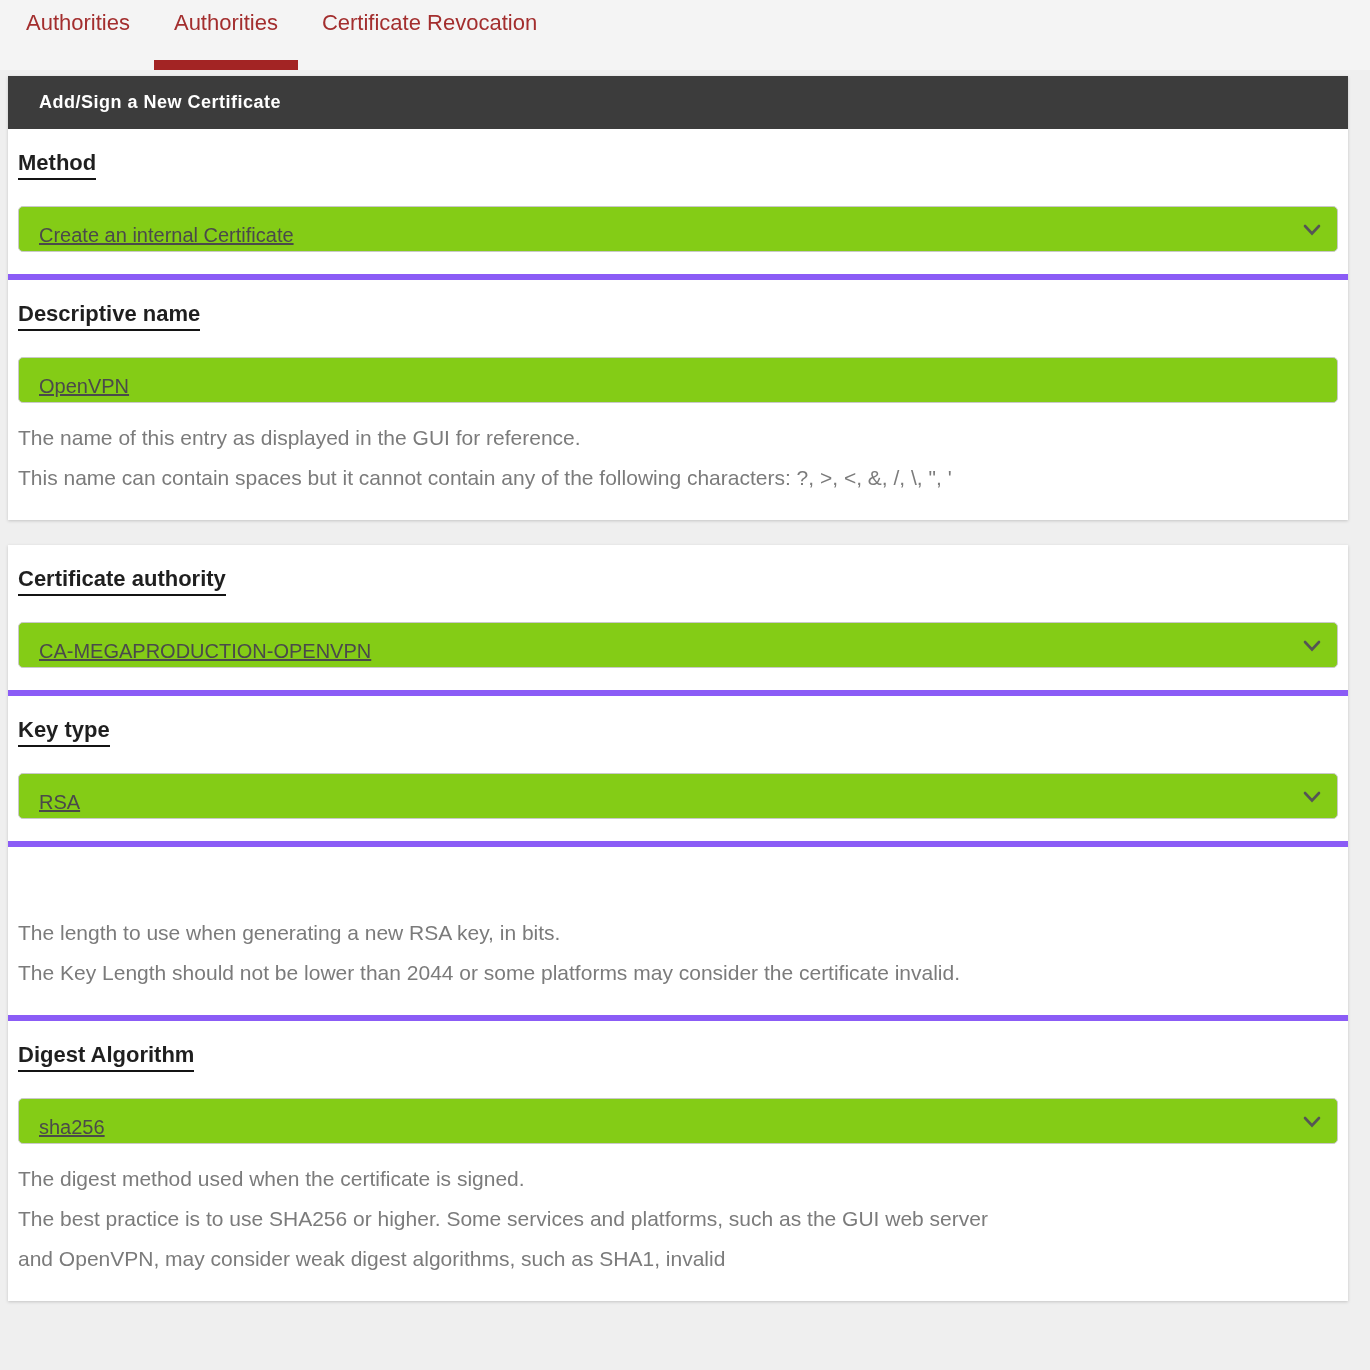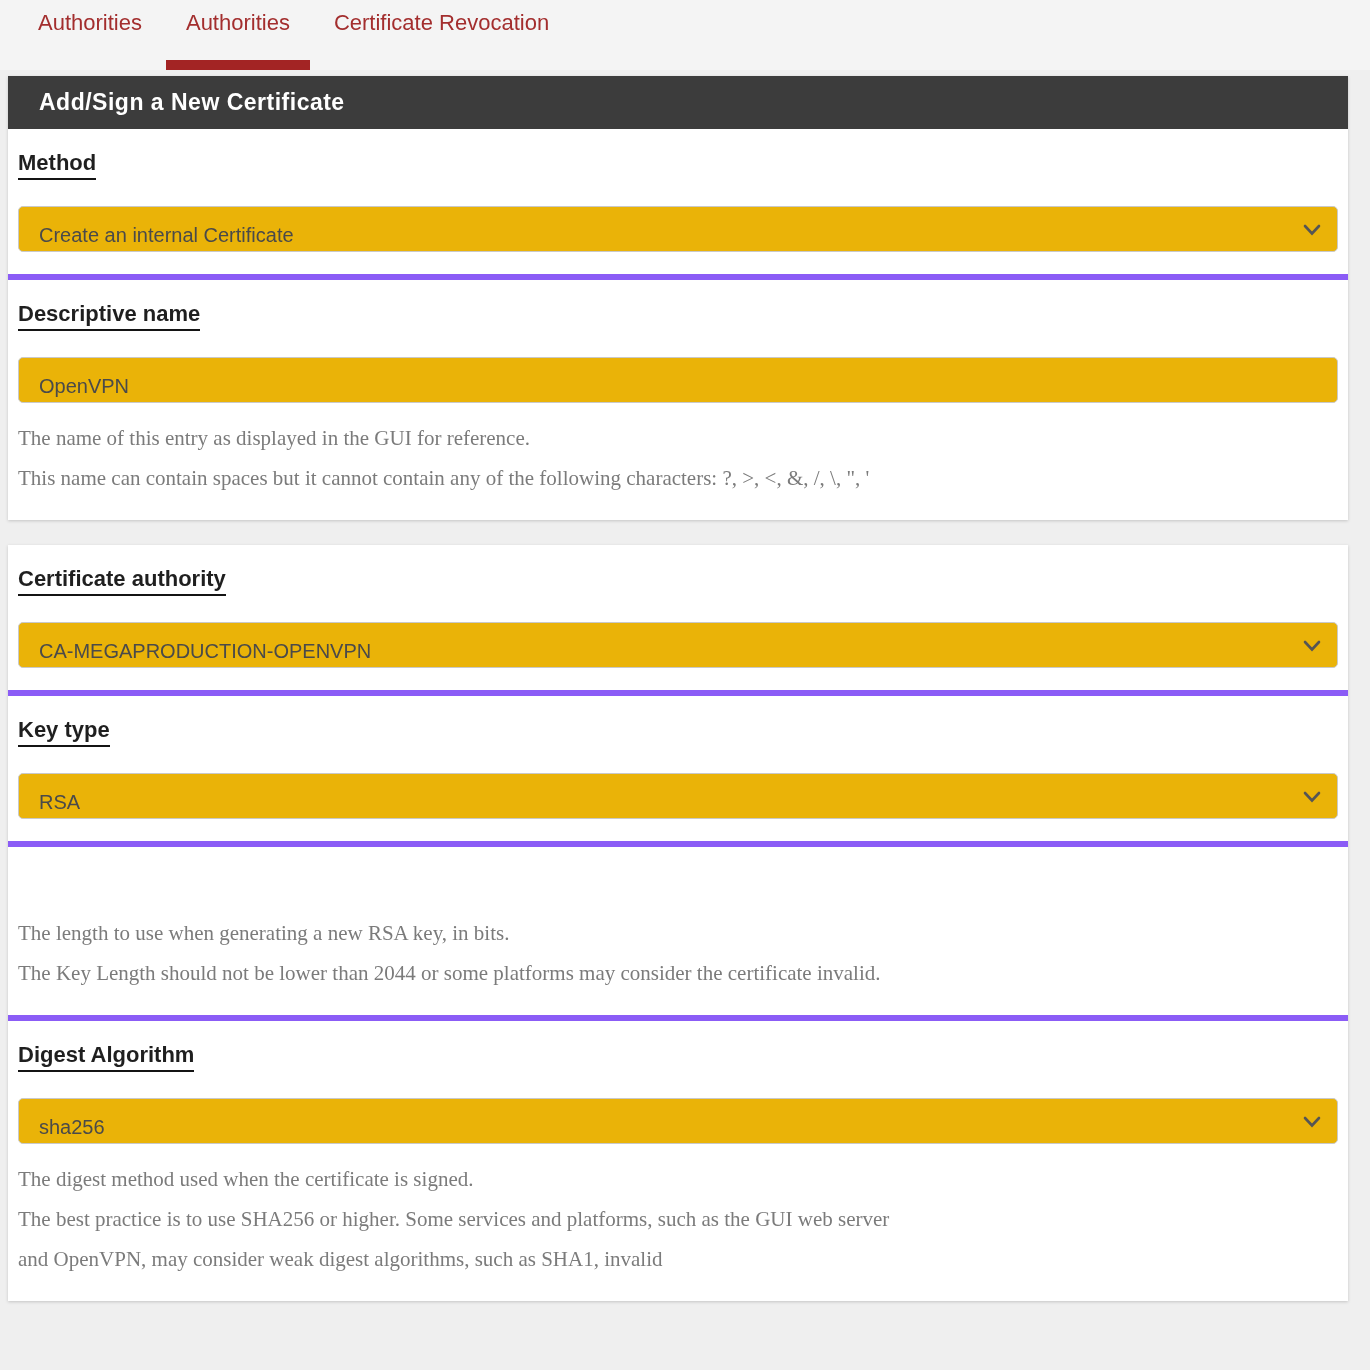--- a/index.html
+++ b/index.html
@@ -5,21 +5,21 @@
   * { box-sizing: border-box; margin: 0; padding: 0; }
   html, body { width: 1370px; height: 1370px; overflow: hidden; }
   body {
     background: #efefef;
     font-family: "Liberation Sans", sans-serif;
     color: #222;
   }
   
   .tabs {
     display: flex;
-    padding: 6px 0 0 18px;
+    padding: 6px 0 0 6px;
     background: #f4f4f4;
   }
   .tab {
     position: relative;
     padding: 4px 20px 0;
     height: 64px;
     font-size: 22px;
     color: #a32e2e;
     cursor: pointer;
     margin-right: 4px;
@@ -39,21 +39,21 @@
     background: #ffffff;
     box-shadow: 0 1px 3px rgba(0,0,0,0.18);
     margin-bottom: 25px;
   }
   .panel-header {
     background: #3c3c3c;
     color: #ffffff;
     height: 53px;
     line-height: 53px;
     padding-left: 31px;
-    font-size: 23px;
+    font-size: 18px;
     font-weight: bold;
     letter-spacing: 0.5px;
   }
   .form-row {
     padding: 21px 10px 22px;
     border-bottom: 6px solid #8b5cf6;
   }
   .form-row:last-child { border-bottom: none; }
   .field-label {
     display: inline-block;
@@ -65,44 +65,44 @@
     line-height: 25px;
   }
   .label-space { min-height: 30px; }
   .control-wrap { position: relative; margin-top: 26px; }
   select.form-control, input.form-control {
     width: 100%;
     height: 46px;
     font-family: "Liberation Sans", sans-serif;
     font-size: 20px;
     color: #4a4a4a;
-    background: #eab308;
+    background: #84cc16;
     border: 1px solid #c9c9c9;
     border-radius: 5px;
     padding: 12px 40px 0 20px;
     -webkit-appearance: none;
     -moz-appearance: none;
     appearance: none;
     outline: none;
+    text-decoration: underline;
   }
   input.form-control { padding-right: 20px; }
   .chevron {
     position: absolute;
     right: 17px;
     top: 50%;
     margin-top: -5px;
     width: 18px;
     height: 12px;
     pointer-events: none;
   }
   .help {
     margin-top: 15px;
     font-size: 21px;
     color: #7b7b7b;
-    font-family: Liberation Serif, serif;
   }
   .help div { line-height: 40px; }
 </style>
 </head>
 <body>
 
 <nav class="tabs">
   <div class="tab">
     <span>Authorities</span>
     

